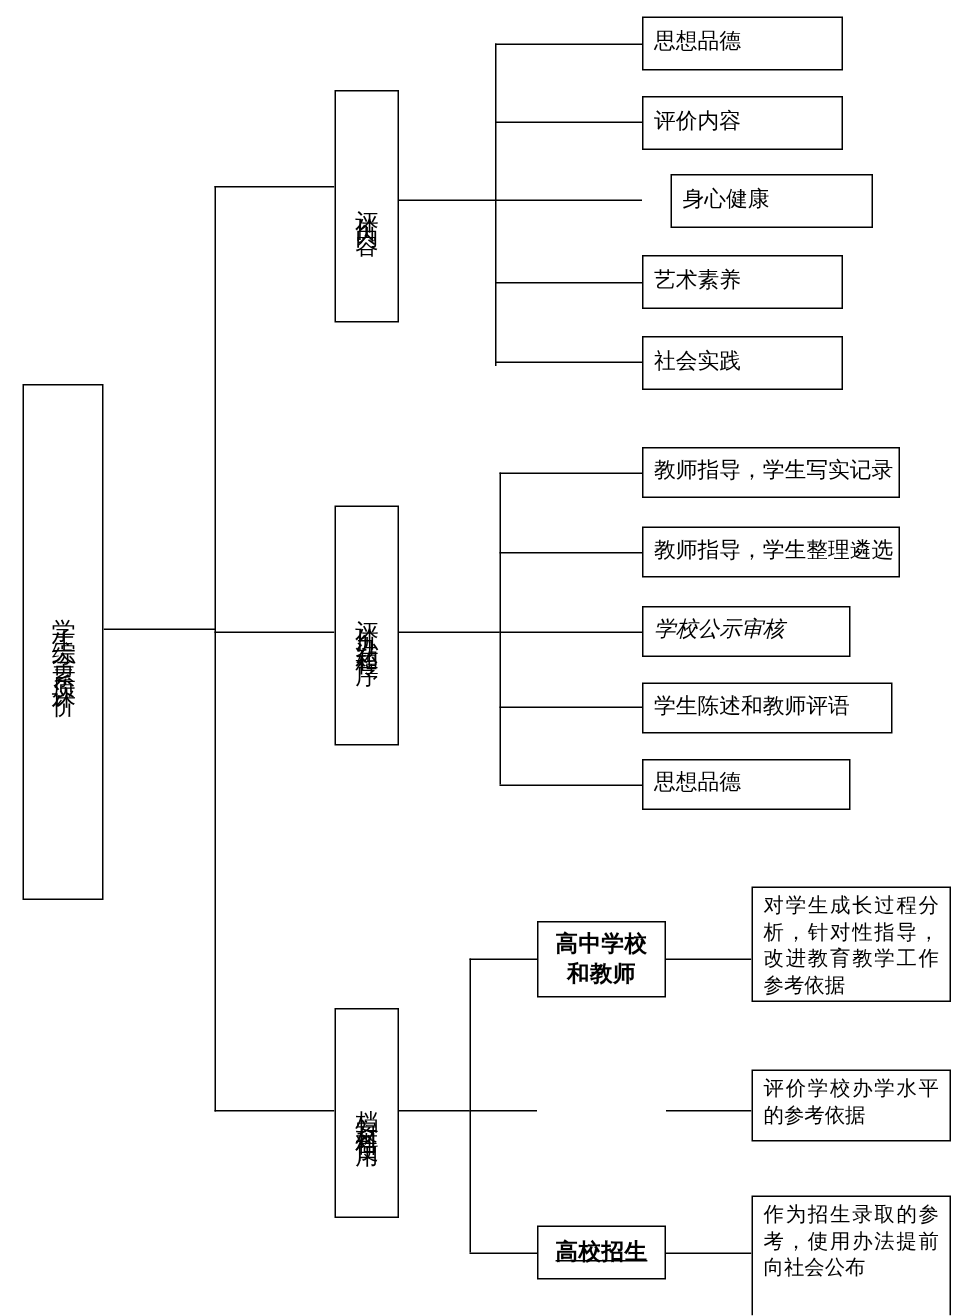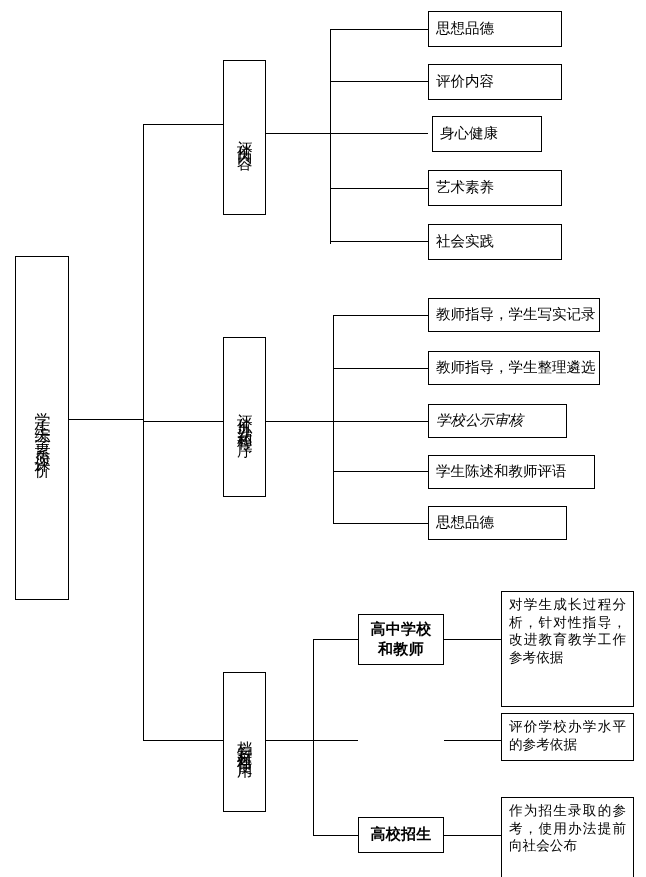--- a/index.html
+++ b/index.html
@@ -113,21 +113,21 @@
   <div class="hline" style="left:330px; top:133px; width:98px;"></div>
   <div class="hline" style="left:330px; top:188px; width:98px;"></div>
   <div class="hline" style="left:330px; top:241px; width:98px;"></div>
 
   <div class="box leaf" style="left:428px; top:11px; width:134px; height:36px;">
     <span>思想品德</span>
   </div>
   <div class="box leaf" style="left:428px; top:64px; width:134px; height:36px;">
     <span>评价内容</span>
   </div>
-  <div class="box leaf" style="left:432px; top:116px; width:110px; height:36px;">
+  <div class="box leaf" style="left:447px; top:116px; width:135px; height:36px;">
     <span>身心健康</span>
   </div>
   <div class="box leaf" style="left:428px; top:170px; width:134px; height:36px;">
     <span>艺术素养</span>
   </div>
   <div class="box leaf" style="left:428px; top:224px; width:134px; height:36px;">
     <span>社会实践</span>
   </div>
 
   <div class="hline" style="left:143px; top:421px; width:80px;"></div>
@@ -168,29 +168,29 @@
   <div class="hline" style="left:266px; top:740px; width:47px;"></div>
   <div class="vline" style="left:313px; top:639px; height:196px;"></div>
 
   <div class="hline" style="left:313px; top:639px; width:45px;"></div>
   <div class="hline" style="left:313px; top:740px; width:45px;"></div>
   <div class="hline" style="left:313px; top:835px; width:45px;"></div>
 
   <div class="box actor" style="left:358px; top:614px; width:86px; height:51px;">
     <span>高中学校和教师</span>
   </div>
-  <div class="box actor" style="left:358px; top:817px; width:86px; height:36px;">
+  <div class="box actor" style="left:358px; top:817px; width:86px; height:36px;text-decoration:underline;">
     <span>高校招生</span>
   </div>
 
   <div class="hline" style="left:444px; top:639px; width:57px;"></div>
   <div class="hline" style="left:444px; top:740px; width:57px;"></div>
   <div class="hline" style="left:444px; top:835px; width:57px;"></div>
 
-  <div class="box desc" style="left:501px; top:591px; width:133px; height:116px;">
+  <div class="box desc" style="left:501px; top:591px; width:133px; height:77px;">
     <span>对学生成长过程分析，针对性指导，改进教育教学工作参考依据</span>
   </div>
   <div class="box desc" style="left:501px; top:713px; width:133px; height:48px;">
     <span>评价学校办学水平的参考依据</span>
   </div>
   <div class="box desc" style="left:501px; top:797px; width:133px; height:87px;">
     <span>作为招生录取的参考，使用办法提前向社会公布</span>
   </div>
 
 </div>

